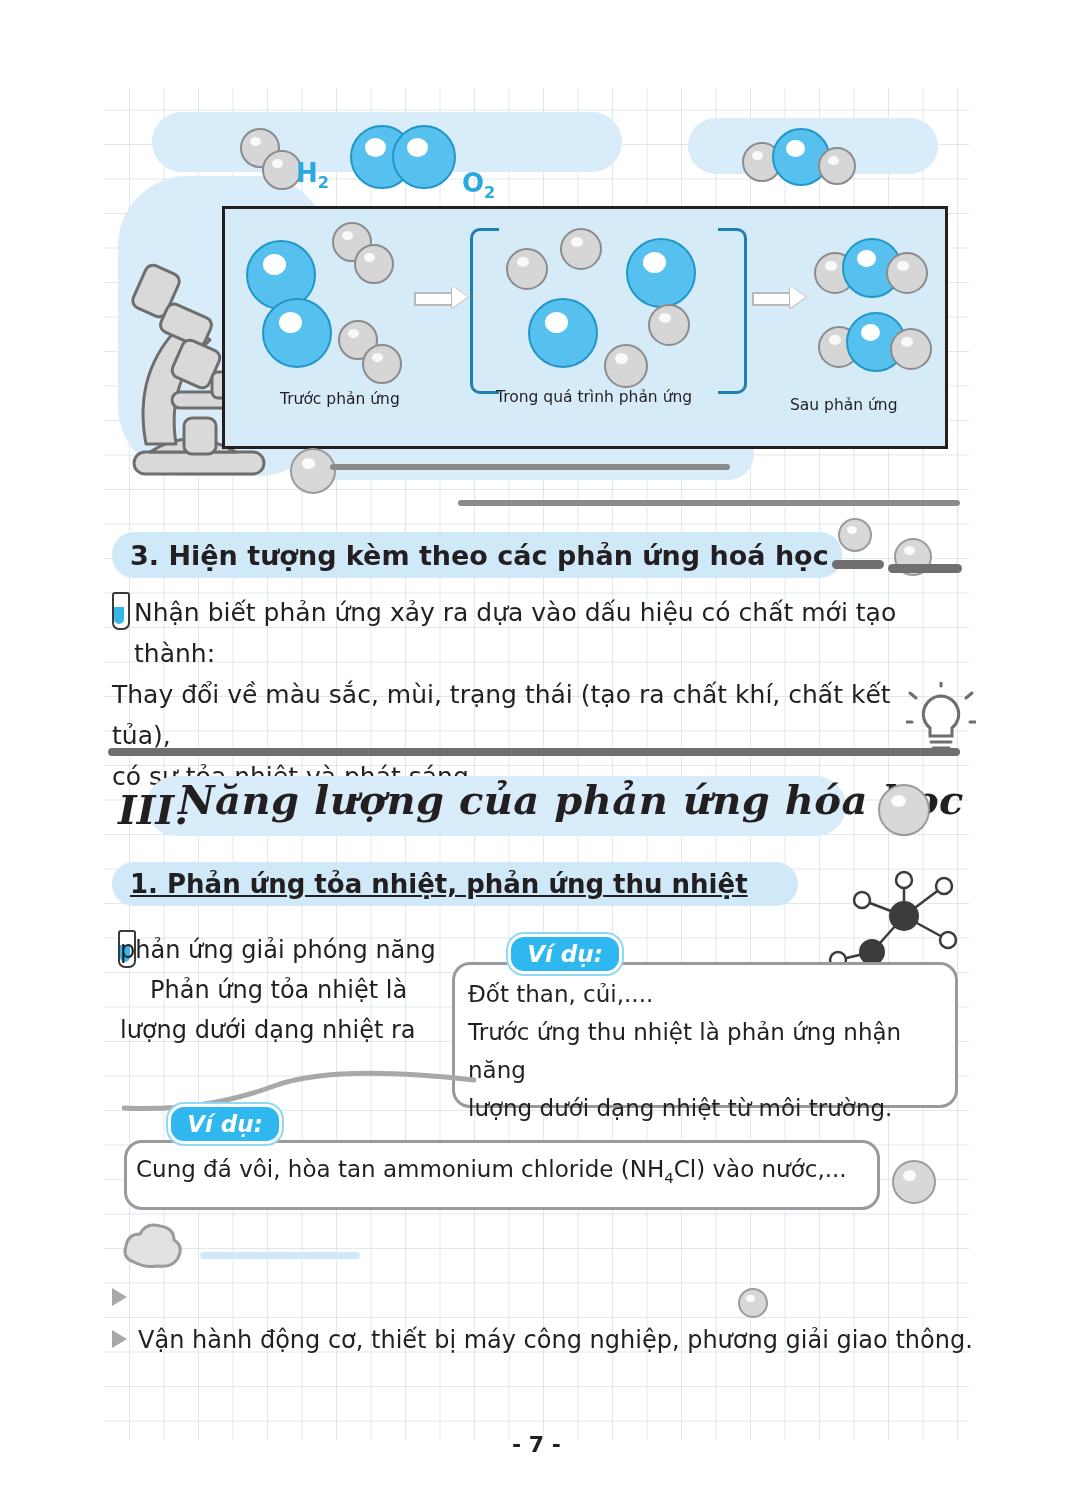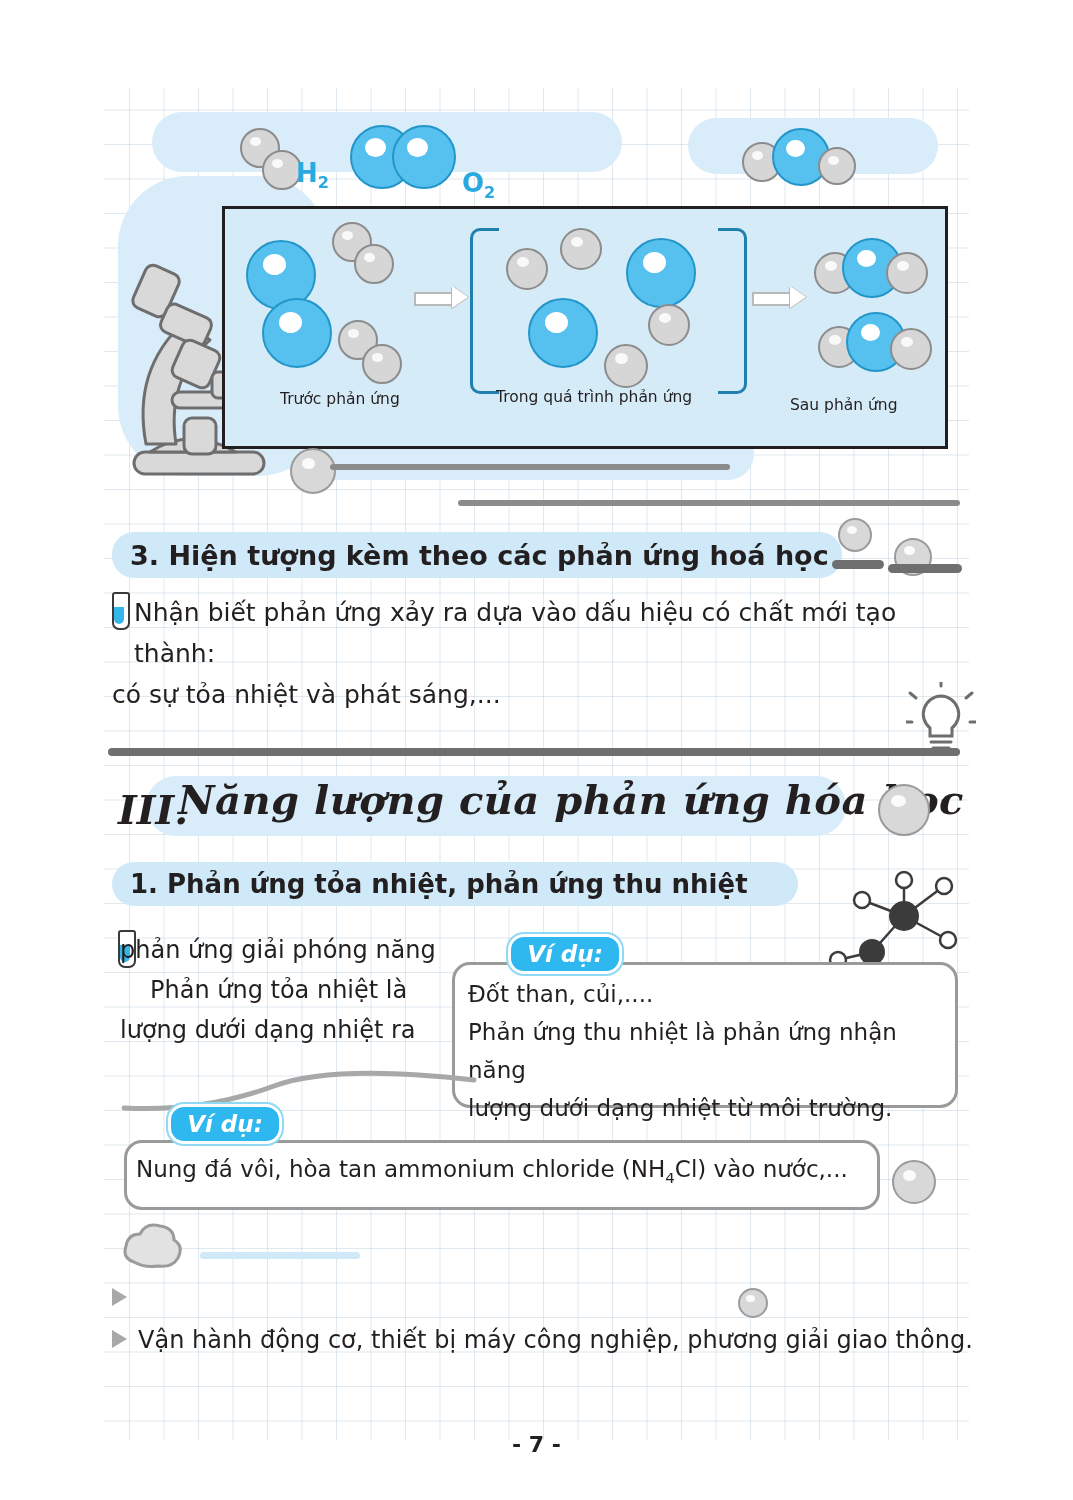--- a/index.html
+++ b/index.html
@@ -254,20 +254,21 @@
     </div>
   <div class="rule dark" style="left:888px;top:564px;width:74px;height:9px;border-radius:5px;"></div>
 
   <div class="tube" style="left:112px;top:592px;">
     <div class="body"></div>
       <div class="liq"></div>
   </div>
 
   <div class="para" style="left:134px;top:592px;width:800px;">
     <div>Nhận biết phản ứng xảy ra dựa vào dấu hiệu có chất mới tạo thành:</div>
+    <div style="margin-left:-22px;">Thay đổi về màu sắc, mùi, trạng thái (tạo ra chất khí, chất kết tủa),</div>
     <div style="margin-left:-22px;">có sự tỏa nhiệt và phát sáng,...</div>
   </div>
 
   <svg style="position:absolute;left:906px;top:682px;" width="70" height="80" viewBox="0 0 70 80">
     <g stroke="#6e6e6e" stroke-width="3" fill="#ffffff" stroke-linecap="round">
       <path d="M35 14 a18 18 0 0 1 11 32 v8 h-22 v-8 a18 18 0 0 1 11 -32z"></path>
       <line x1="25" y1="60" x2="45" y2="60"></line>
       <line x1="27" y1="66" x2="43" y2="66"></line>
       <line x1="35" y1="4" x2="35" y2="-2"></line>
       <line x1="10" y1="16" x2="4" y2="11"></line>
@@ -283,21 +284,21 @@
 <div class="layer">
   <div class="blob" style="left:146px;top:776px;width:700px;height:60px;border-radius:40px;"></div>
   <div class="txt script" style="left:118px;top:786px;font-size:40px;">III.</div>
   <div class="txt script" style="left:178px;top:776px;font-size:40px;letter-spacing:.5px;">Năng lượng của phản ứng hóa học</div>
   <div class="gcirc" style="left:878px;top:784px;width:48px;height:48px;">
       <div class="hl" style="left:11px;top:9px;width:15px;height:12px;"></div>
     </div>
 </div>
 
 <div class="layer">
-  <div class="headpill" style="left:112px;top:862px;width:668px;height:44px;padding-left:18px;font-size:26px;">
+  <div class="headpill" style="left:112px;top:862px;width:668px;height:44px;padding-left:18px;font-size:26px;text-decoration:underline;">
     <span>1. Phản ứng tỏa nhiệt, phản ứng thu nhiệt</span>
   </div>
 
   <svg style="position:absolute;left:812px;top:856px;" width="160" height="140" viewBox="0 0 160 140">
     <g stroke="#3b3b3b" stroke-width="2.5" fill="none">
       <line x1="92" y1="60" x2="50" y2="44"></line>
         <line x1="92" y1="60" x2="132" y2="30"></line>
       <line x1="92" y1="60" x2="136" y2="84"></line>
         <line x1="92" y1="60" x2="60" y2="96"></line>
       <line x1="60" y1="96" x2="26" y2="104"></line>
@@ -325,32 +326,32 @@
   <div class="para" style="left:150px;top:930px;width:330px;font-size:24px;line-height:40px;">
     <div style="margin-left:-30px;">phản ứng giải phóng năng</div>
     <div>Phản ứng tỏa nhiệt là</div>
     <div style="margin-left:-30px;">lượng dưới dạng nhiệt ra</div>
   </div>
 
   <div class="bubble" style="left:452px;top:962px;width:500px;height:140px;"></div>
   <div class="vidu" style="left:508px;top:934px;width:108px;height:34px;font-size:23px;">Ví dụ:</div>
   <div class="para" style="left:468px;top:975px;width:474px;font-size:23px;line-height:38px;">
     <div>Đốt than, củi,....</div>
-    <div>Phản ứng thu nhiệt là phản ứng nhận năng</div>
+    <div>Trước ứng thu nhiệt là phản ứng nhận năng</div>
     <div>lượng dưới dạng nhiệt từ môi trường.</div>
   </div>
 
   <svg style="position:absolute;left:120px;top:1040px;" width="360" height="110" viewBox="0 0 360 110">
     <path d="M4 68 q80 4 150 -22 q60 -22 200 -6" stroke="#a8a8a8" stroke-width="5" fill="none" stroke-linecap="round"></path>
   </svg>
 
   <div class="bubble" style="left:124px;top:1140px;width:750px;height:64px;"></div>
   <div class="vidu" style="left:168px;top:1104px;width:108px;height:34px;font-size:23px;">Ví dụ:</div>
   <div class="para" style="left:136px;top:1152px;width:728px;font-size:23px;line-height:34px;">
-    <span>Nung đá vôi, hòa tan ammonium chloride (NH</span><sub style="font-size:.65em">4</sub><span>Cl) vào nước,...</span>
+    <span>Cung đá vôi, hòa tan ammonium chloride (NH</span><sub style="font-size:.65em">4</sub><span>Cl) vào nước,...</span>
   </div>
 
   <div class="gcirc" style="left:892px;top:1160px;width:40px;height:40px;">
       <div class="hl" style="left:9px;top:8px;width:13px;height:11px;"></div>
     </div>
 </div>
 
 <div class="layer">
   <svg style="position:absolute;left:120px;top:1222px;" width="62" height="56" viewBox="0 0 62 56">
     <path d="M14 40 q-12 -4 -8 -16 q2 -12 14 -12 q6 -12 20 -8 q14 2 14 14 q10 6 4 18 q-6 10 -20 8 q-14 2 -24 -4z" fill="#e2e2e2" stroke="#9b9b9b" stroke-width="3"></path>

